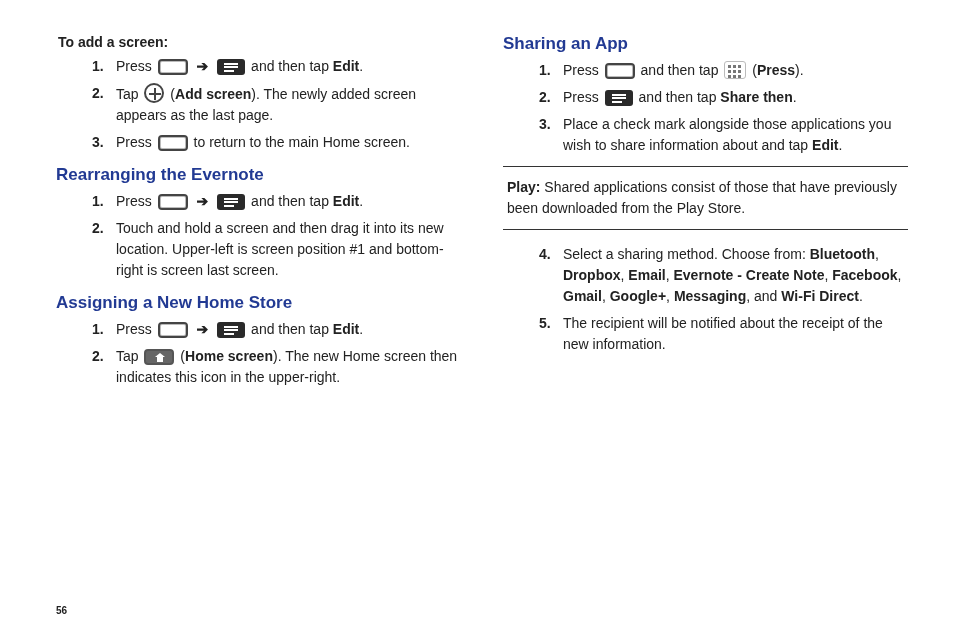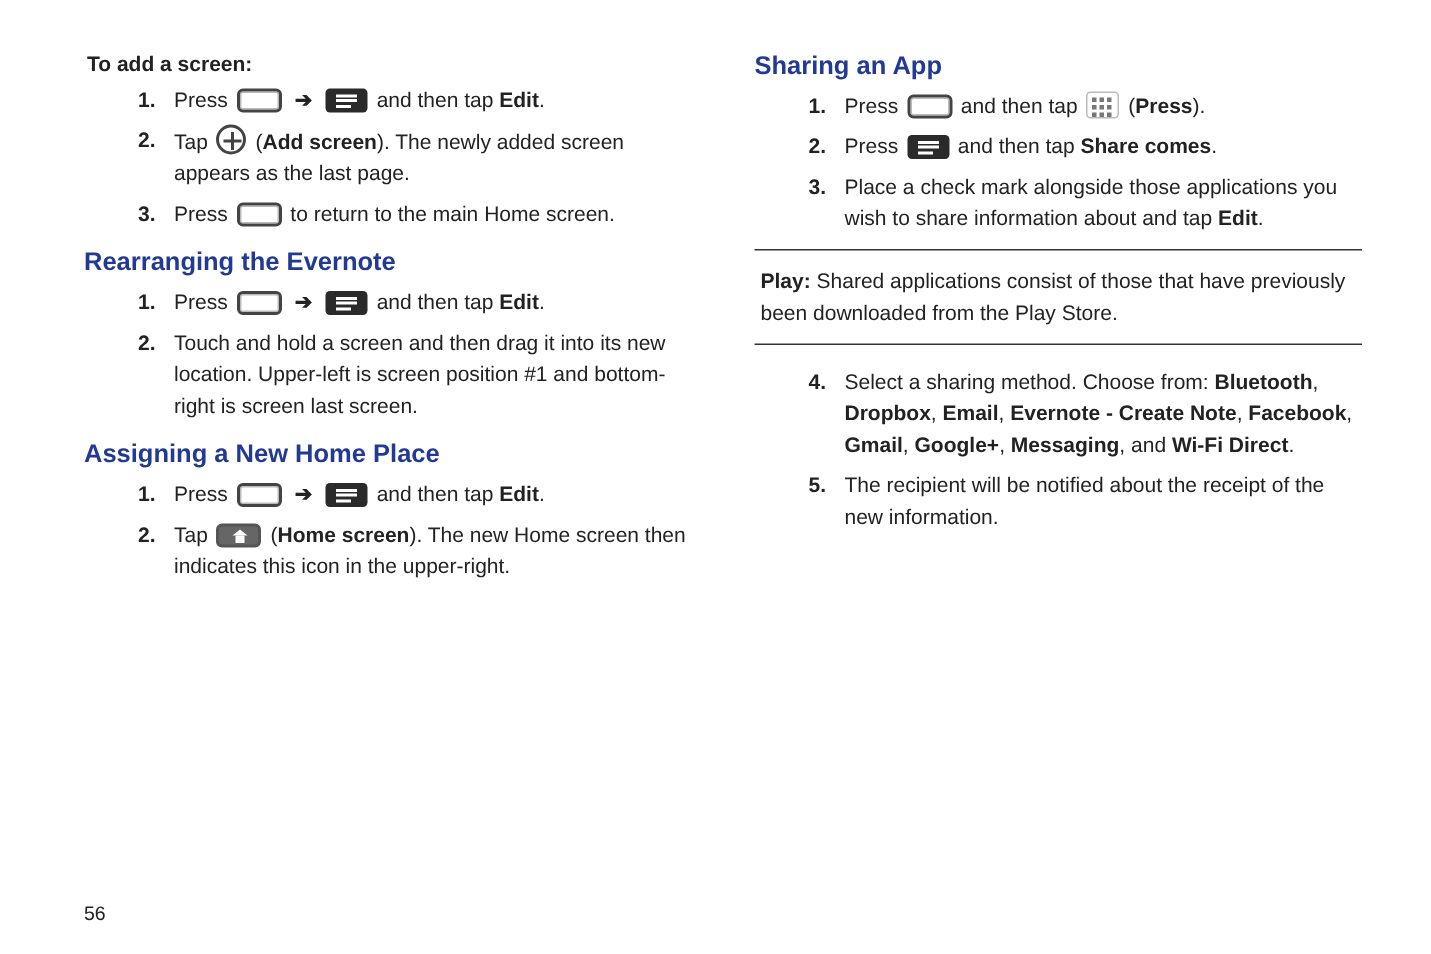--- a/index.html
+++ b/index.html
@@ -128,23 +128,24 @@
       border-top: 1px solid #333;
       border-bottom: 1px solid #333;
       padding: 10px 4px;
       margin: 10px 0 14px 0;
       font-size: 14px;
       line-height: 1.5;
     }
     .note-block .label { font-weight: 700; }
 
     .page-num {
-      font-size: 13px;
+      font-size: 10px;
       margin-top: auto;
       padding-top: 8px;
+      font-weight: bold;
     }
   </style>
 </head>
 <body>
 
 <div class="cols">
 
   <div class="col">
     <div class="sub-title">To add a screen:</div>
     <ol class="steps">
@@ -176,21 +177,21 @@
         <span class="arrow">➔</span>
         <span class="icon rect-black"></span>
         <span>and then tap</span>
         <span class="b">Edit</span><span>.</span>
       </li>
       <li>
         <span>Touch and hold a screen and then drag it into its new location. Upper-left is screen position #1 and bottom-right is screen last screen.</span>
       </li>
     </ol>
 
-    <div class="section-title">Assigning a New Home Place</div>
+    <div class="section-title">Assigning a New Home Store</div>
     <ol class="steps">
       <li>
         <span>Press</span>
         <span class="icon rect-outline"></span>
         <span class="arrow">➔</span>
         <span class="icon rect-black"></span>
         <span>and then tap</span>
         <span class="b">Edit</span><span>.</span>
       </li>
       <li>
@@ -208,21 +209,21 @@
         <span>Press</span>
         <span class="icon rect-outline"></span>
         <span>and then tap</span>
         <span class="icon apps"></span>
         (<span class="b">Press</span><span>).</span>
       </li>
       <li>
         <span>Press</span>
         <span class="icon rect-black"></span>
         <span>and then tap</span>
-        <span class="b">Share comes</span><span>.</span>
+        <span class="b">Share then</span><span>.</span>
       </li>
       <li>
         <span>Place a check mark alongside those applications you wish to share information about and tap </span><span class="b">Edit</span><span>.</span>
       </li>
     </ol>
 
     <div class="note-block">
       <span class="label">Play:</span>
       <span>Shared applications consist of those that have previously been downloaded from the Play Store.</span>
     </div>

